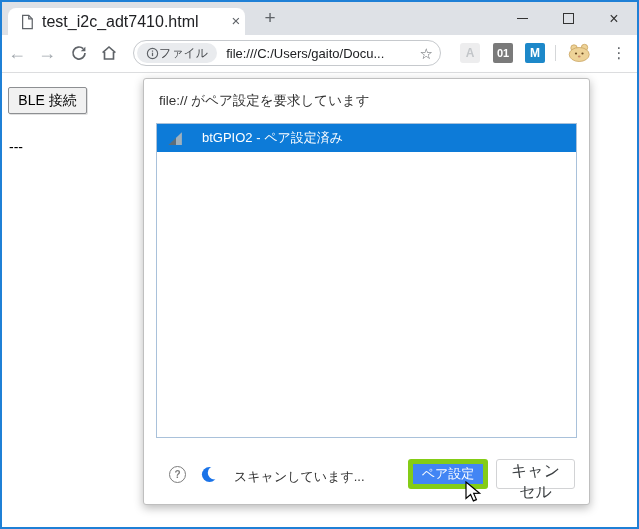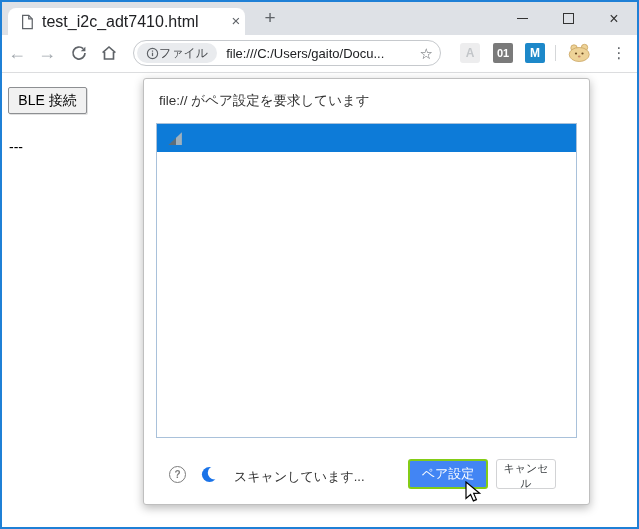--- a/index.html
+++ b/index.html
@@ -64,23 +64,23 @@
        border:1px solid #a9c1da;box-sizing:border-box;}
   .device-row{position:relative;width:100%;height:28px;display:flex;align-items:center;}
   .device-row.selected{background:#0d7bd8;color:#fff;}
   .device-row .sig{margin-left:10px;line-height:0;}
   .device-row .dev-name{margin-left:18px;font-size:13px;}
   .dlg-footer-help{position:absolute;left:25px;top:387px;width:15px;height:15px;border:1.6px solid #7c7c7c;
        border-radius:50%;color:#7c7c7c;font-size:10px;font-weight:bold;text-align:center;line-height:15px;box-sizing:content-box;}
   .spinner{position:absolute;left:56px;top:386px;line-height:0;}
   .scan-text{position:absolute;left:90px;top:389px;font-size:13px;color:#333;}
   .pair-btn{position:absolute;left:264px;top:380px;width:80px;height:30px;background:#4285f4;
-       border:2px solid #84cc16;border-radius:3px;color:#fff;font-size:13px;font-family:inherit;}
-  .cancel-btn{position:absolute;left:352px;top:380px;width:60px;height:30px;background:#fff;
-       border:1px solid #d2d3d5;border-radius:3px;color:#3c4043;font-size:11px;font-family:inherit;}
+       border:5px solid #84cc16;border-radius:3px;color:#fff;font-size:13px;font-family:inherit;}
+  .cancel-btn{position:absolute;left:352px;top:380px;width:79px;height:30px;background:#fff;
+       border:1px solid #d2d3d5;border-radius:3px;color:#3c4043;font-size:16px;font-family:inherit;}
   .cursor{position:absolute;left:463px;top:479px;z-index:9;}
 </style>
 </head>
 <body>
 
 <div class="screen">
 
   <div class="titlebar">
     <div class="tab">
       <span class="favicon">
@@ -163,20 +163,21 @@
               <linearGradient id="sg" x1="0" y1="0" x2="1" y2="0">
                 <stop offset="0" stop-color="#5d6d79"></stop>
                 <stop offset="0.55" stop-color="#5d6d79"></stop>
                 <stop offset="0.55" stop-color="#9fb0bc"></stop>
                 <stop offset="1" stop-color="#9fb0bc"></stop>
               </linearGradient>
             </defs>
             <polygon points="2,21 21,21 21,3" fill="url(#sg)"></polygon>
           </svg>
         </span>
+        <span class="dev-name">btGPIO2 - ペア設定済み</span>
       </div>
     </div>
     <div class="dlg-footer-help">?</div>
     <span class="spinner">
       <svg width="19" height="19" viewBox="0 0 20 20">
         <circle cx="10" cy="10" r="8" fill="#1a73e8"></circle>
         <circle cx="15.2" cy="8.2" r="7" fill="#ffffff"></circle>
       </svg>
     </span>
     <span class="scan-text">スキャンしています...</span>

